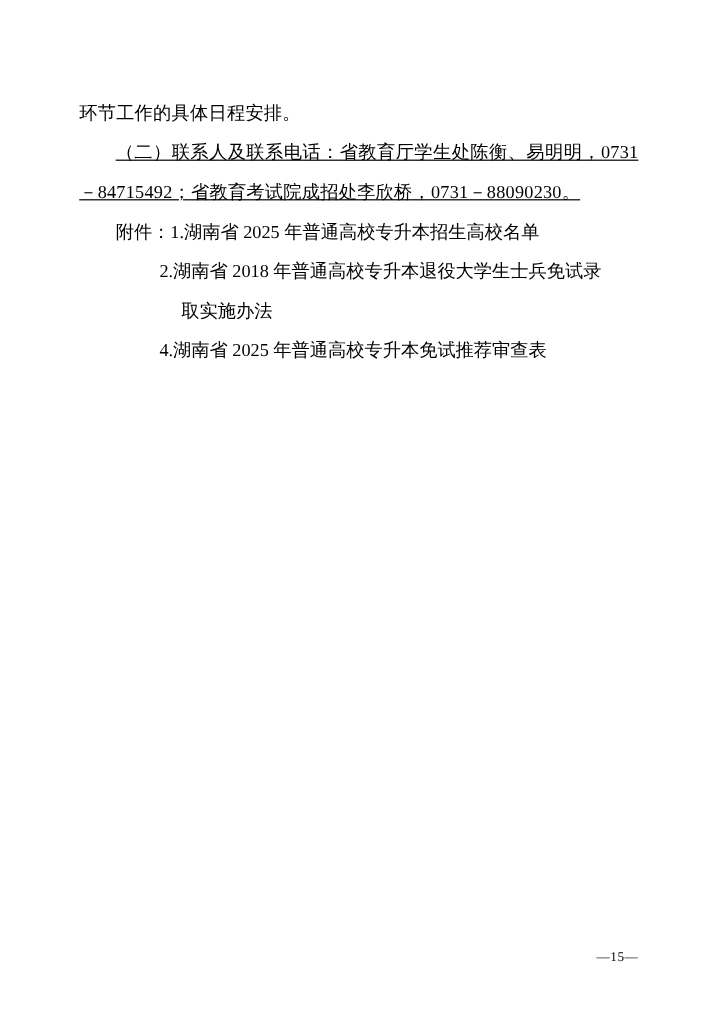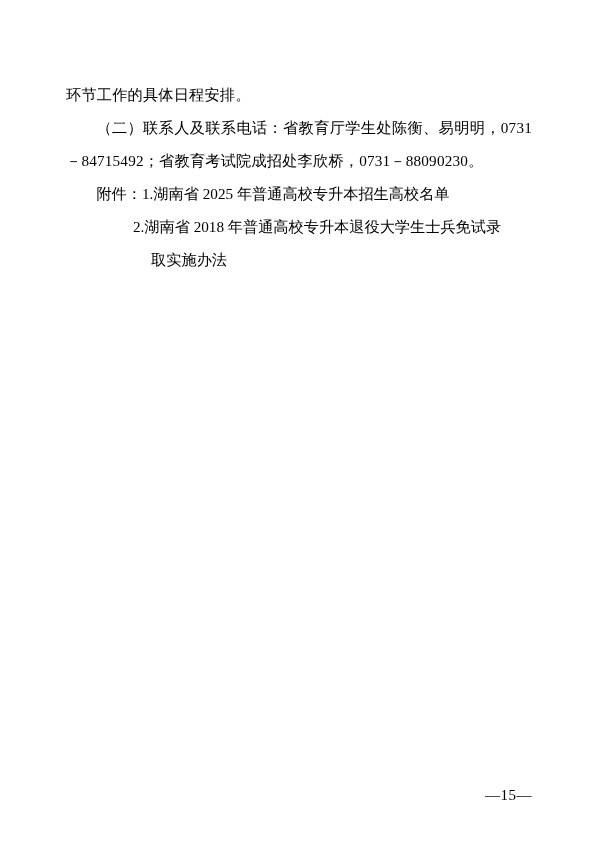--- a/index.html
+++ b/index.html
@@ -29,20 +29,21 @@
     line-height: 33px;
     letter-spacing: 0.2px;
     text-align: justify;
   }
   .para {
     margin: 0;
     text-indent: 0;
   }
   .para.indent2 {
     text-indent: 2em;
+    text-decoration: underline;
   }
   .attach-block {
     font-size: 15.2px;
     line-height: 33px;
   }
   .attach-line {
     white-space: nowrap;
   }
   .attach-line.lead {
     padding-left: 2em;
@@ -50,37 +51,38 @@
   .attach-line.item {
     padding-left: 4.4em;
   }
   .attach-line.cont {
     padding-left: 5.6em;
   }
   .footer {
     position: absolute;
     right: 68px;
     bottom: 44px;
-    font-size: 15px;
+    font-size: 11px;
     letter-spacing: 0.5px;
   }
 </style>
 </head>
 <body>
 
 <div class="page">
 
   <div class="body-text">
     <p class="para">环节工作的具体日程安排。</p>
     <p class="para indent2">（二）联系人及联系电话：省教育厅学生处陈衡、易明明，0731－84715492；省教育考试院成招处李欣桥，0731－88090230。</p>
   </div>
 
   <div class="attach-block">
     <div class="attach-line lead">
       <span>附件：</span><span>1.湖南省 2025 年普通高校专升本招生高校名单</span>
     </div>
     <div class="attach-line item">2.湖南省 2018 年普通高校专升本退役大学生士兵免试录</div>
     <div class="attach-line cont">取实施办法</div>
+    <div class="attach-line item">4.湖南省 2025 年普通高校专升本免试推荐审查表</div>
   </div>
 
   <div class="footer">—15—</div>
 
 </div>
 
 </body></html>

